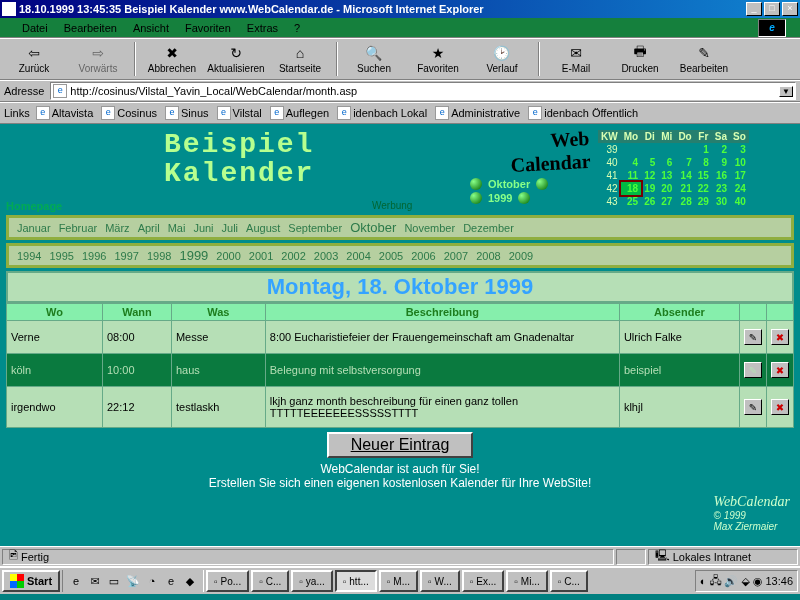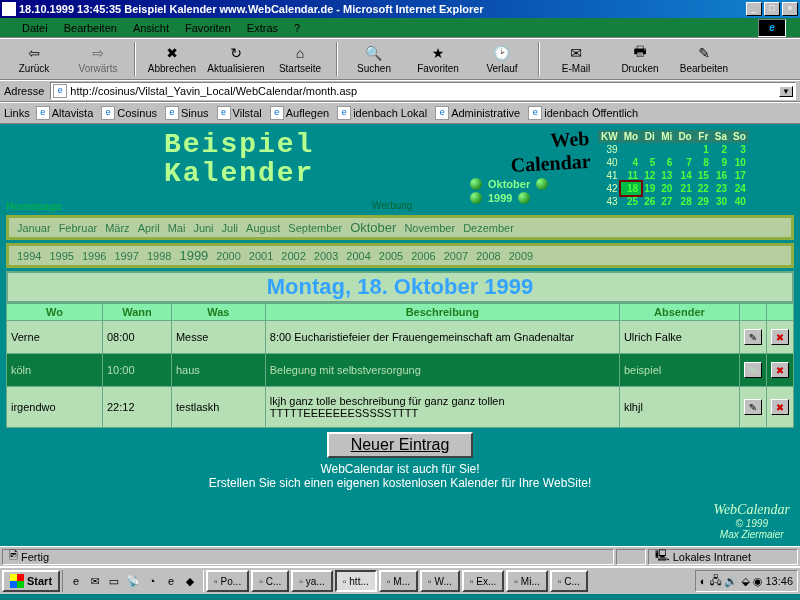--- a/index.html
+++ b/index.html
@@ -44,21 +44,21 @@
 .events { width: 100%; border-collapse: collapse; font-size: 11px; }
 .events th { background: #86efac; color: #1e7d1e; border:1px solid #6a8; padding: 2px 4px; font-weight: bold; }
 .events td { border:1px solid #6a8; padding: 8px 4px; }
 .events tr.r0 td { background: #b6dfb6; color: #000;}
 .events tr.r1 td { background: #0a7a3f; color: #b6dfb6;}
 .events tr.r2 td { background: #b6dfb6; color:#000;}
 .events td.sender { color:#2d8f2d; }
 .act-btn { width: 18px; height: 16px; background: #c0c0c0; border: 1px solid; border-color: #fff #000 #000 #fff; display: inline-flex; align-items:center; justify-content:center; font-size:10px; }
 .neuer { display:block; margin: 4px auto 0; padding:2px 22px; background:#c0c0c0; border:2px solid; border-color:#fff #404040 #404040 #fff; font-size:16px;text-decoration:underline;}
 .footer-msg { text-align:center; color:#fff; margin-top:4px; font-size:12px;}
-.copyright { position:absolute; right:10px; bottom:6px; text-align:center; color:#cfc; font-size:10px; font-style:italic;}
+.copyright { position:absolute; right:10px; bottom:14px; text-align:left; color:#cfc; font-size:10px; font-style:italic;}
 .copyright .wc{ font-size:14px; font-family:Georgia, serif;}
 .statusbar { height: 20px; background: #c0c0c0; border-top: 1px solid #fff; display: flex; align-items: center; padding: 0 2px; gap:2px;}
 .status-pane { border: 1px solid; border-color: #808080 #fff #fff #808080; height: 16px; padding: 0 6px; display: flex; align-items: center; }
 .status-pane.main{flex:1;}
 .taskbar { height: 28px; background: #c0c0c0; border-top: 2px solid #fff; display: flex; align-items: center; padding: 0 2px; gap: 2px; }
 .start-btn { display:flex; align-items:center; gap:3px; padding: 2px 6px; background:#c0c0c0; border:2px solid; border-color:#fff #404040 #404040 #fff; font-weight:bold; height:22px;}
 .start-btn .flag{width:14px;height:14px;display:inline-block;background:conic-gradient(#f00 0 25%, #0c0 0 50%, #06f 0 75%, #ff0 0);}
 .ql { display:flex; gap:1px; padding:0 4px; border-left:1px solid #808080; border-right:1px solid #fff; height:22px; align-items:center;}
 .ql .q{width:18px;height:18px;border:1px solid #c0c0c0;display:flex;align-items:center;justify-content:center;font-size:11px;}
 .task { height:22px; padding:2px 6px; background:#c0c0c0; border:2px solid; border-color:#fff #404040 #404040 #fff; display:flex; align-items:center; gap:3px; font-size:10px; max-width:58px; overflow:hidden;white-space:nowrap;}
@@ -314,21 +314,21 @@
           <td>haus</td>
           <td>Belegung mit selbstversorgung</td>
           <td class="sender">beispiel</td>
           <td><span class="act-btn">✎</span></td>
           <td><span class="act-btn" style="color:#c00">✖</span></td>
         </tr>
         <tr class="r2">
           <td>irgendwo</td>
           <td>22:12</td>
           <td>testlaskh</td>
-          <td>lkjh ganz tolle beschreibung für ganz ganz tollen TTTTTEEEEEEESSSSSTTTT</td>
+          <td>lkjh ganz month beschreibung für einen ganz tollen TTTTTEEEEEEESSSSSTTTT</td>
           <td class="sender">klhjl</td>
           <td><span class="act-btn">✎</span></td>
           <td><span class="act-btn" style="color:#c00">✖</span></td>
         </tr>
       </tbody>
   </table>
 
   <button class="neuer">Neuer Eintrag</button>
 
   <div class="footer-msg">

